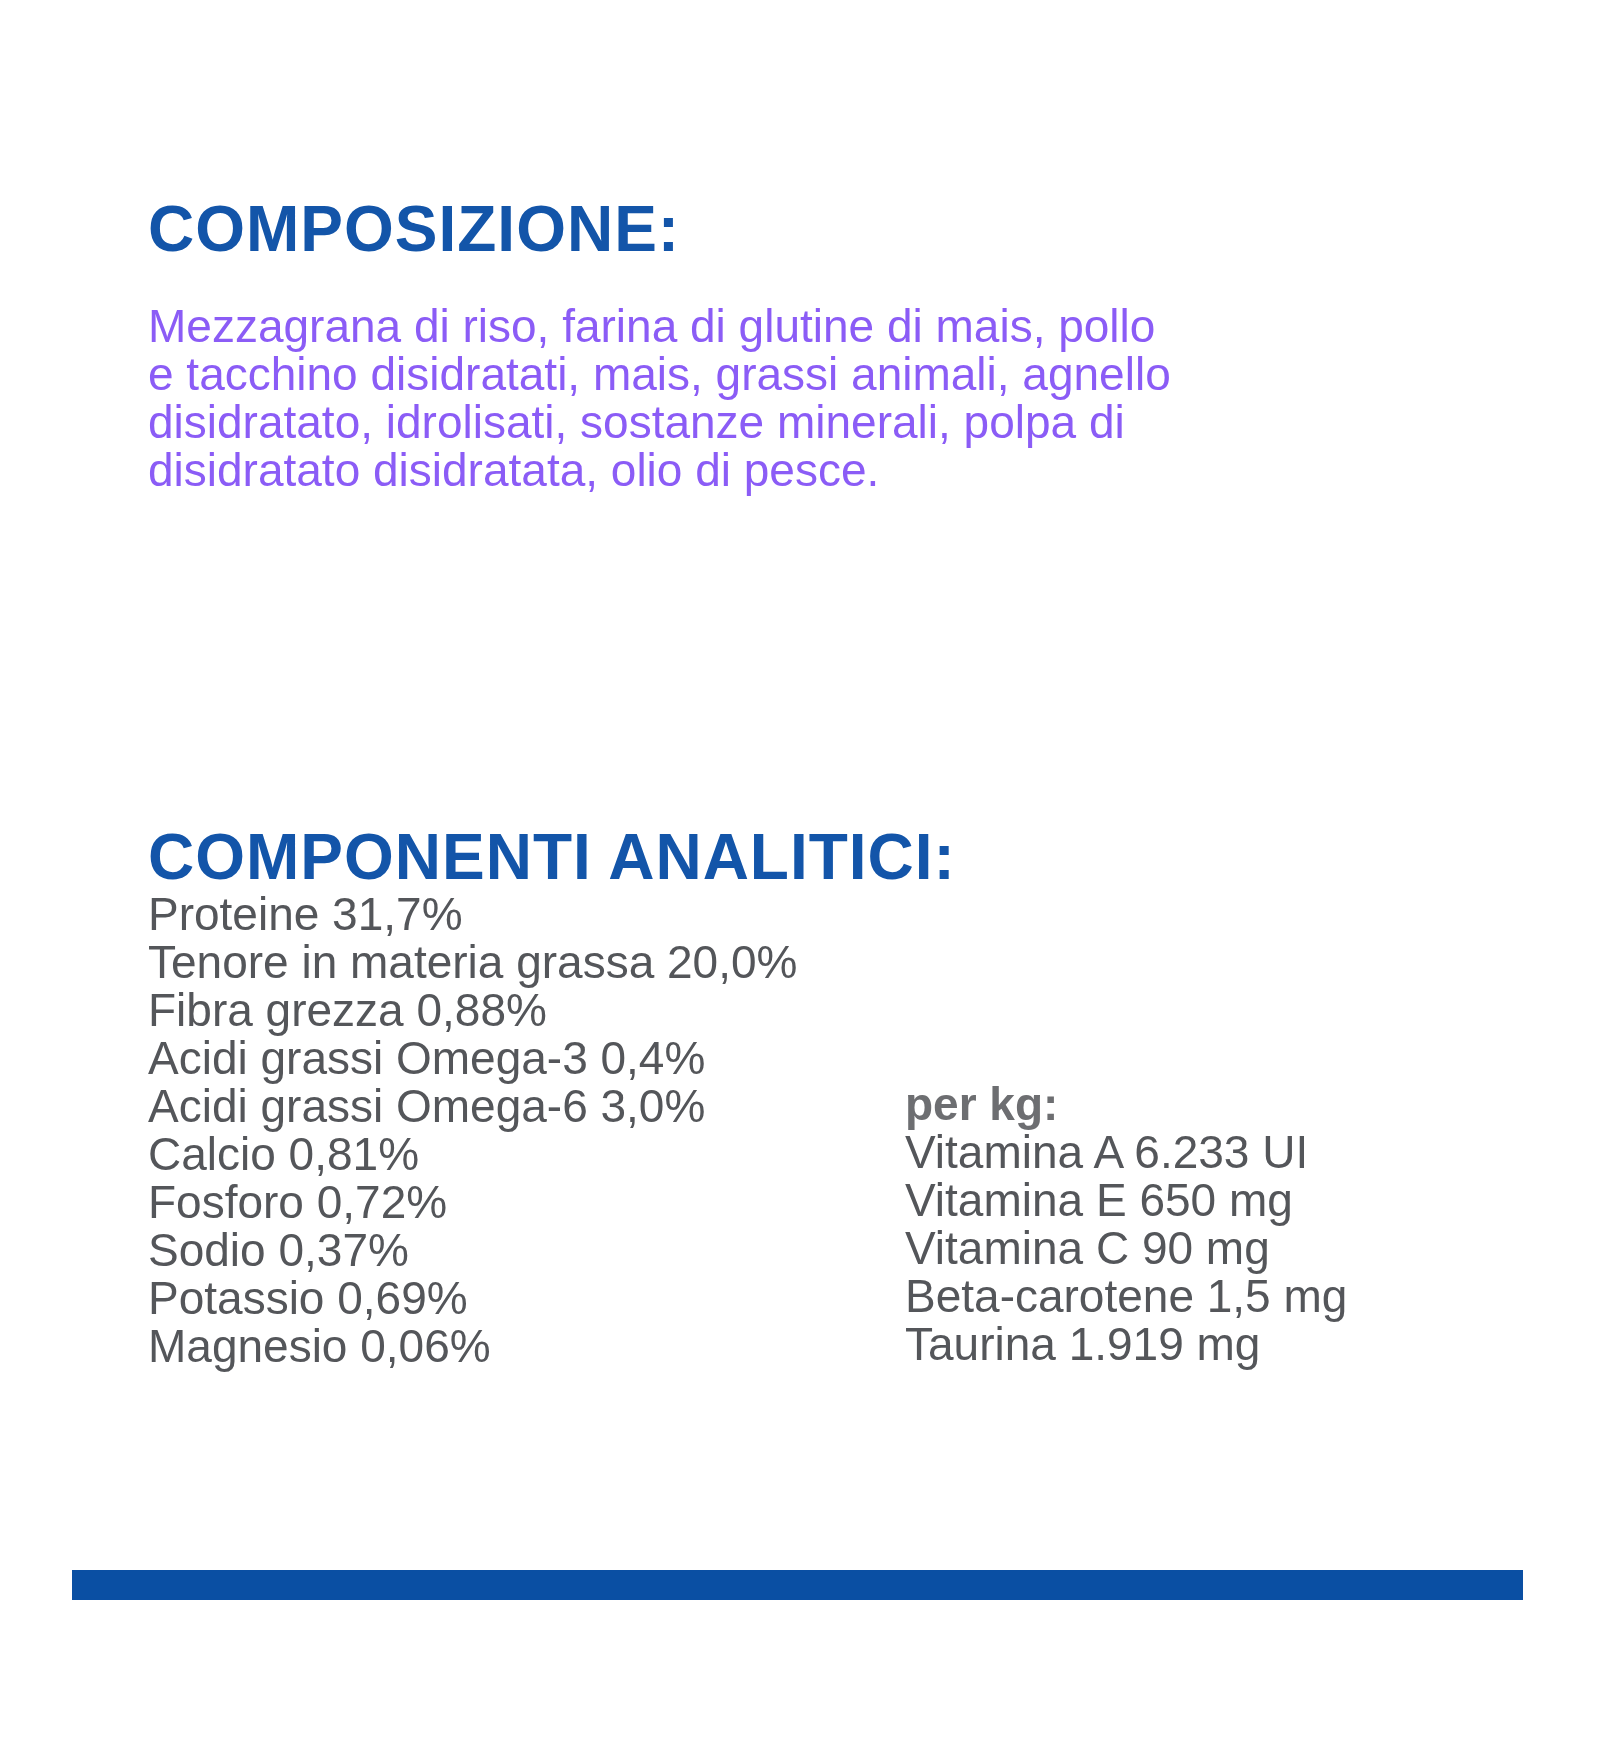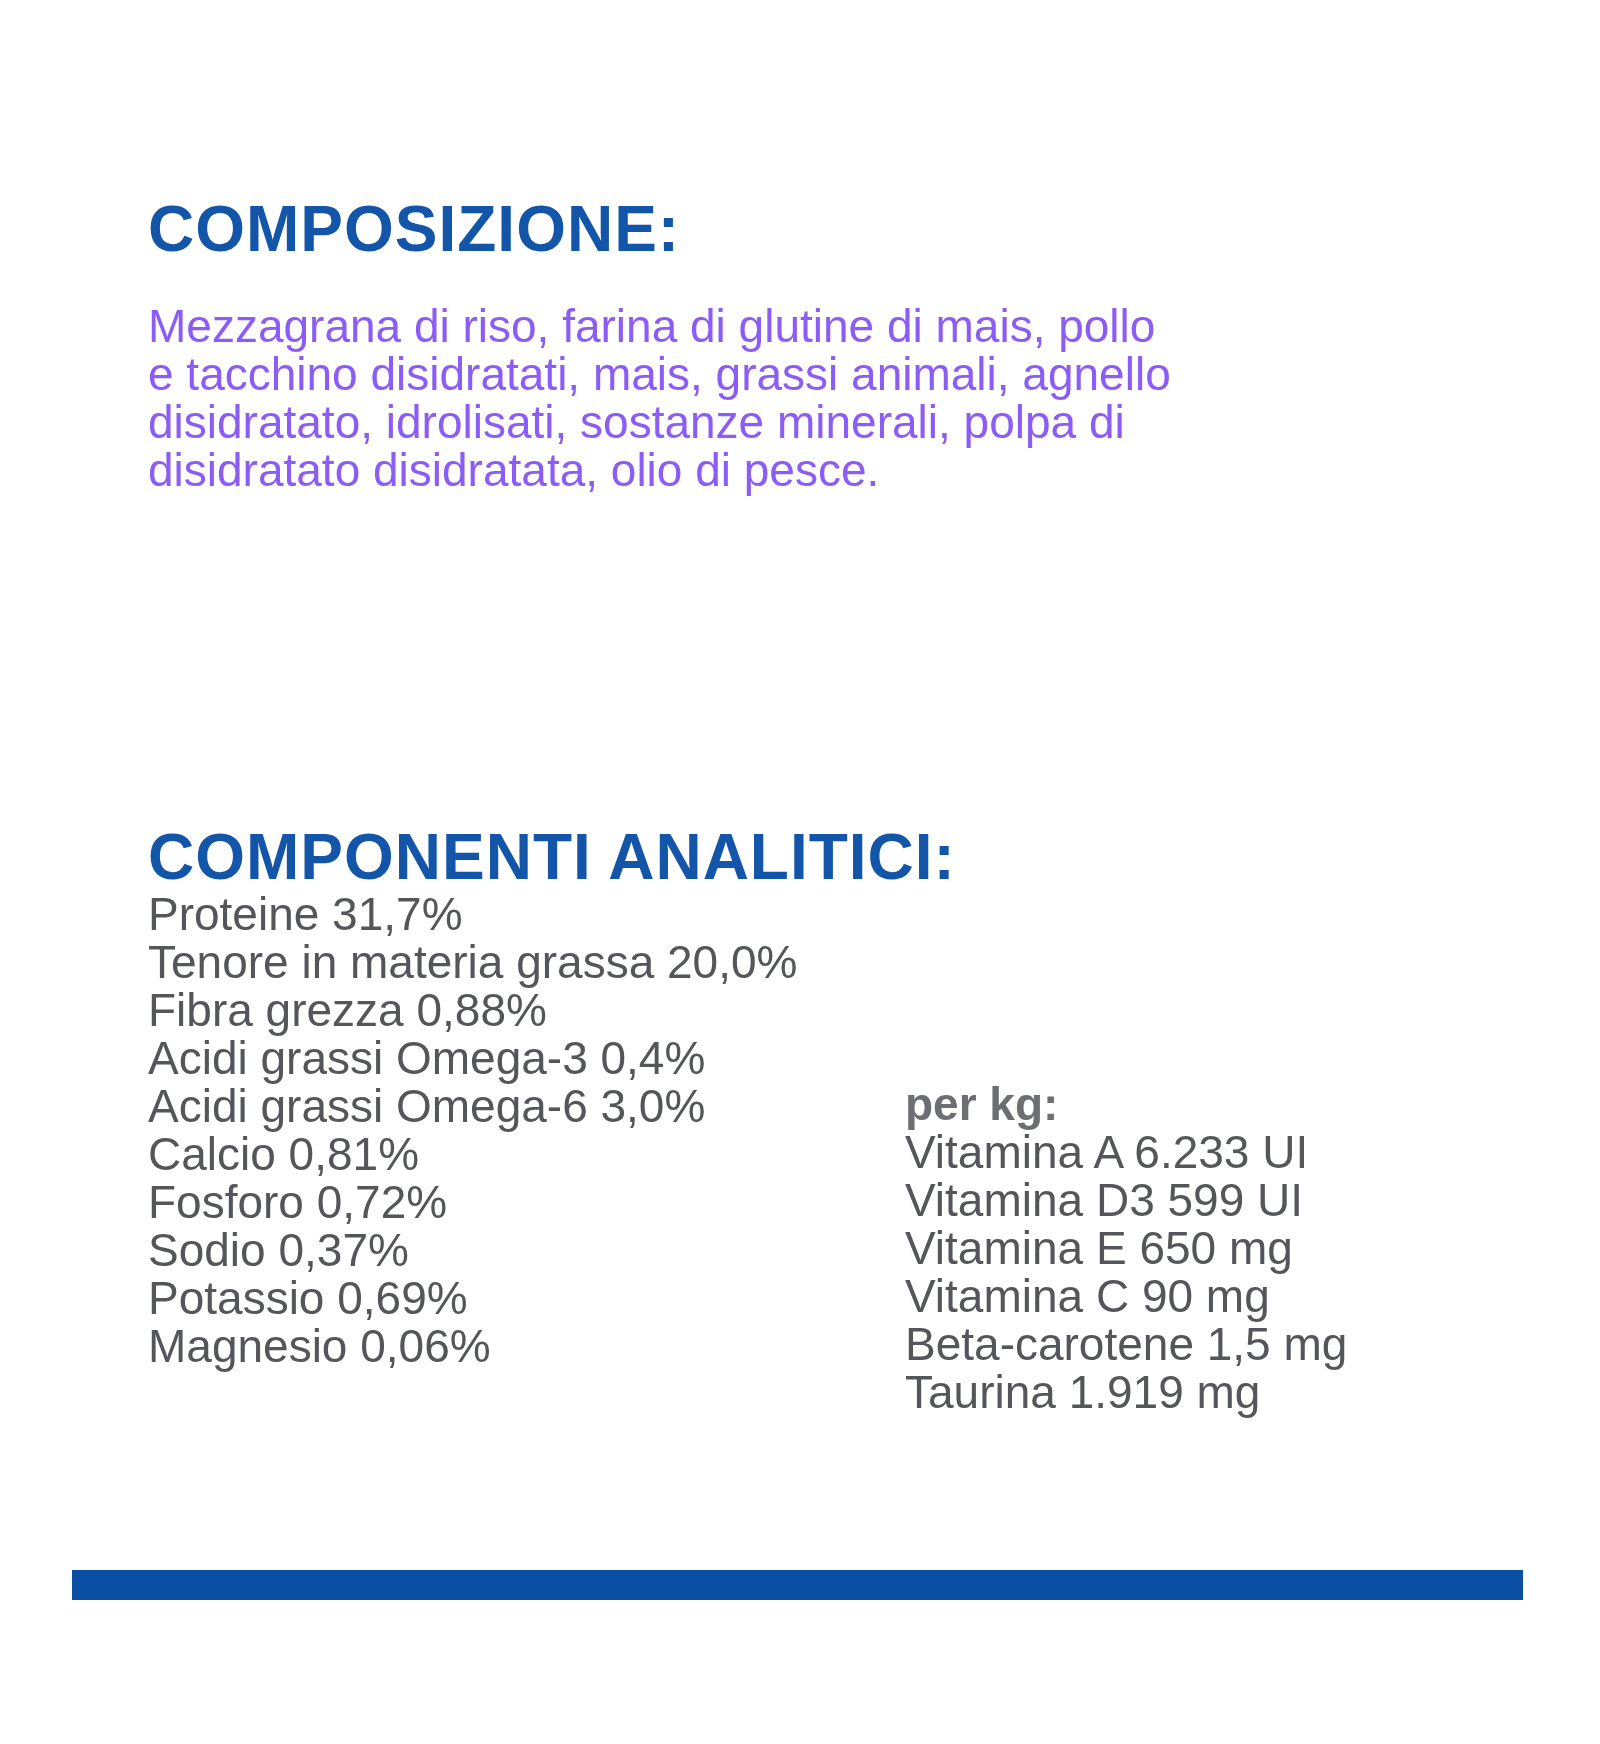--- a/index.html
+++ b/index.html
@@ -96,21 +96,20 @@
     <div class="list-row">Calcio 0,81%</div>
     <div class="list-row">Fosforo 0,72%</div>
     <div class="list-row">Sodio 0,37%</div>
     <div class="list-row">Potassio 0,69%</div>
     <div class="list-row">Magnesio 0,06%</div>
   </div>
 
   <div id="analytics-right">
     <div class="list-row per-kg">per kg:</div>
     <div class="list-row">Vitamina A 6.233 UI</div>
-    <div class="list-row">Vitamina D3 599 UI</div>
     <div class="list-row">Vitamina E 650 mg</div>
     <div class="list-row">Vitamina C 90 mg</div>
     <div class="list-row">Beta-carotene 1,5 mg</div>
     <div class="list-row">Taurina 1.919 mg</div>
   </div>
 
   <div class="bottom-bar"></div>
 
 </div>
 

